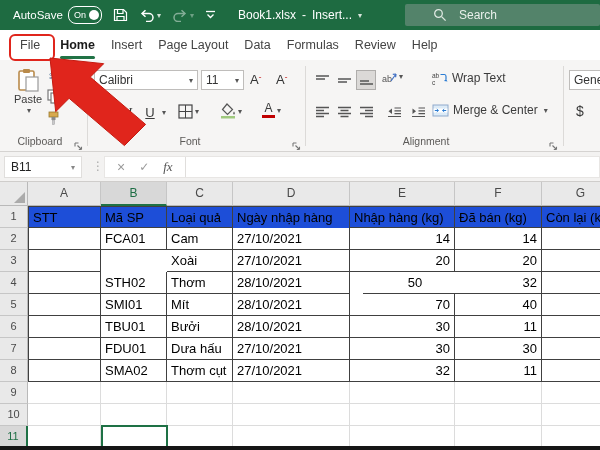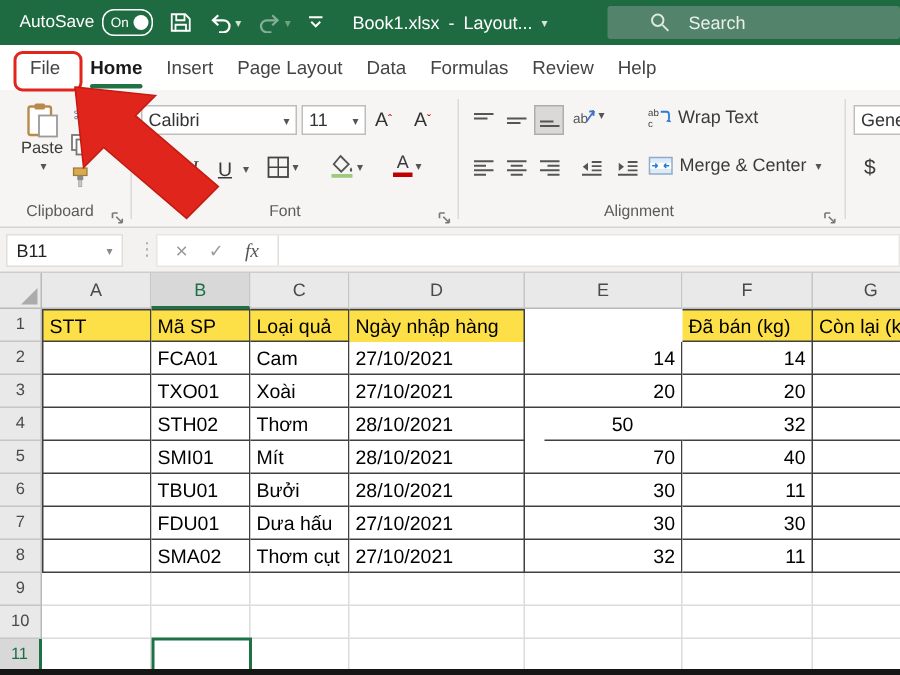--- a/index.html
+++ b/index.html
@@ -60,21 +60,21 @@
 
 .sheet{position:absolute;top:182px;left:0;width:600px;height:268px;background:#fff;overflow:hidden}
 .sheet>div{position:absolute}
 .corner{background:#E9E9E9;border-right:1px solid #B9B9B9;border-bottom:1px solid #B9B9B9}
 .tri{position:absolute;right:2px;bottom:2px;width:0;height:0;border-left:11px solid transparent;border-bottom:11px solid #ABABAB}
 .colhdr{background:#E9E9E9;border-right:1px solid #C6C6C6;border-bottom:1px solid #B9B9B9;text-align:center;font-size:12px;color:#4a4a4a;line-height:23px}
 .colhdr.sel{background:#D8D8D8;color:#1E6E45;border-bottom:2px solid #1E7145}
 .rowhdr{background:#E9E9E9;border-right:1px solid #B9B9B9;border-bottom:1px solid #C6C6C6;text-align:center;font-size:11px;color:#4a4a4a;line-height:21px}
 .rowhdr.sel{background:#D8D8D8;color:#1E6E45;border-right:2px solid #1E7145}
 .cell{font-size:13px;line-height:21px;padding:0 4px;white-space:nowrap;overflow:hidden;color:#000}
-.cell.thead{background:#fde047;border-right:1px solid #404040;border-bottom:1px solid #404040}
+.cell.thead{background:#1d4ed8;border-right:1px solid #404040;border-bottom:1px solid #404040}
 .cell.tbody{background:#fff;border-right:1px solid #404040;border-bottom:1px solid #404040}
 .cell.bt{border-top:1px solid #404040}
 .cell.bl{border-left:1px solid #404040}
 .cell.light{border-right:1px solid #DCDCDC;border-bottom:1px solid #DCDCDC}
 .cell.num{text-align:right}
 .selection{border:2px solid #1E7145;background:#fff;z-index:5}
 .bottomstrip{position:absolute;left:0;top:446px;width:600px;height:4px;background:#161616;z-index:30}
 
 
 .filebox{position:absolute;left:9px;top:34px;width:46px;height:27px;border:2px solid #E0251C;border-radius:6px;z-index:40}
@@ -114,21 +114,21 @@
   </span>
   <span class="tbtn">
     <svg width="11" height="10" viewBox="0 0 11 10">
         <path d="M1 1.5 h9" stroke="#fff" stroke-width="1.3"></path>
         <path d="M2.5 4.5 L5.5 7.5 L8.5 4.5" fill="none" stroke="#fff" stroke-width="1.3"></path>
       </svg>
   </span>
   <div class="doc-title">
     <span>Book1.xlsx</span>
     <span>-</span>
-    <span>Layout...</span>
+    <span>Insert...</span>
     <span class="wchev">▾</span>
   </div>
   <div class="searchbox">
     <svg width="14" height="14" viewBox="0 0 14 14">
         <circle cx="5.5" cy="5.5" r="3.8" fill="none" stroke="#DFE9E2" stroke-width="1.3"></circle>
         <path d="M8.6 8.6 L12.6 12.6" stroke="#DFE9E2" stroke-width="1.3"></path>
       </svg>
     <span>Search</span>
   </div>
 </div>
@@ -350,31 +350,31 @@
     <div class="rowhdr" style="left: 0px; top: 134px; width: 28px; height: 22px;">6</div>
     <div class="rowhdr" style="left: 0px; top: 156px; width: 28px; height: 22px;">7</div>
     <div class="rowhdr" style="left: 0px; top: 178px; width: 28px; height: 22px;">8</div>
     <div class="rowhdr" style="left: 0px; top: 200px; width: 28px; height: 22px;">9</div>
     <div class="rowhdr" style="left: 0px; top: 222px; width: 28px; height: 22px;">10</div>
     <div class="rowhdr sel" style="left: 0px; top: 244px; width: 28px; height: 22px;">11</div>
     <div class="cell thead bt bl" style="left: 28px; top: 24px; width: 73px; height: 22px;">STT</div>
     <div class="cell thead bt" style="left: 101px; top: 24px; width: 66px; height: 22px;">Mã SP</div>
     <div class="cell thead bt" style="left: 167px; top: 24px; width: 66px; height: 22px;">Loại quả</div>
     <div class="cell thead bt" style="left: 233px; top: 24px; width: 117px; height: 31px;">Ngày nhập hàng</div>
+    <div class="cell thead bt" style="left: 350px; top: 24px; width: 105px; height: 22px;">Nhập hàng (kg)</div>
     <div class="cell thead bt" style="left: 455px; top: 24px; width: 87px; height: 22px;">Đã bán (kg)</div>
     <div class="cell thead bt" style="left: 542px; top: 24px; width: 78px; height: 22px;">Còn lại (kg)</div>
     <div class="cell tbody bl" style="left: 28px; top: 46px; width: 73px; height: 22px;"></div>
     <div class="cell tbody" style="left: 101px; top: 46px; width: 66px; height: 22px;">FCA01</div>
     <div class="cell tbody" style="left: 167px; top: 46px; width: 66px; height: 22px;">Cam</div>
     <div class="cell tbody" style="left: 233px; top: 46px; width: 117px; height: 22px;">27/10/2021</div>
     <div class="cell tbody num" style="left: 350px; top: 46px; width: 105px; height: 22px;">14</div>
     <div class="cell tbody num" style="left: 455px; top: 46px; width: 87px; height: 22px;">14</div>
     <div class="cell tbody" style="left: 542px; top: 46px; width: 78px; height: 22px;"></div>
     <div class="cell tbody bl" style="left: 28px; top: 68px; width: 73px; height: 22px;"></div>
-    <div class="cell tbody" style="left: 101px; top: 68px; width: 66px; height: 22px;">TXO01</div>
     <div class="cell tbody" style="left: 167px; top: 68px; width: 66px; height: 22px;">Xoài</div>
     <div class="cell tbody" style="left: 233px; top: 68px; width: 117px; height: 22px;">27/10/2021</div>
     <div class="cell tbody num" style="left: 350px; top: 68px; width: 105px; height: 22px;">20</div>
     <div class="cell tbody num" style="left: 455px; top: 68px; width: 87px; height: 22px;">20</div>
     <div class="cell tbody" style="left: 542px; top: 68px; width: 78px; height: 22px;"></div>
     <div class="cell tbody bl" style="left: 28px; top: 90px; width: 73px; height: 22px;"></div>
     <div class="cell tbody" style="left: 101px; top: 90px; width: 66px; height: 22px;">STH02</div>
     <div class="cell tbody" style="left: 167px; top: 90px; width: 66px; height: 22px;">Thơm</div>
     <div class="cell tbody" style="left: 233px; top: 90px; width: 117px; height: 22px;">28/10/2021</div>
     <div class="cell tbody num" style="left: 363px; top: 90px; width: 105px; height: 22px; text-align: center;">50</div>

